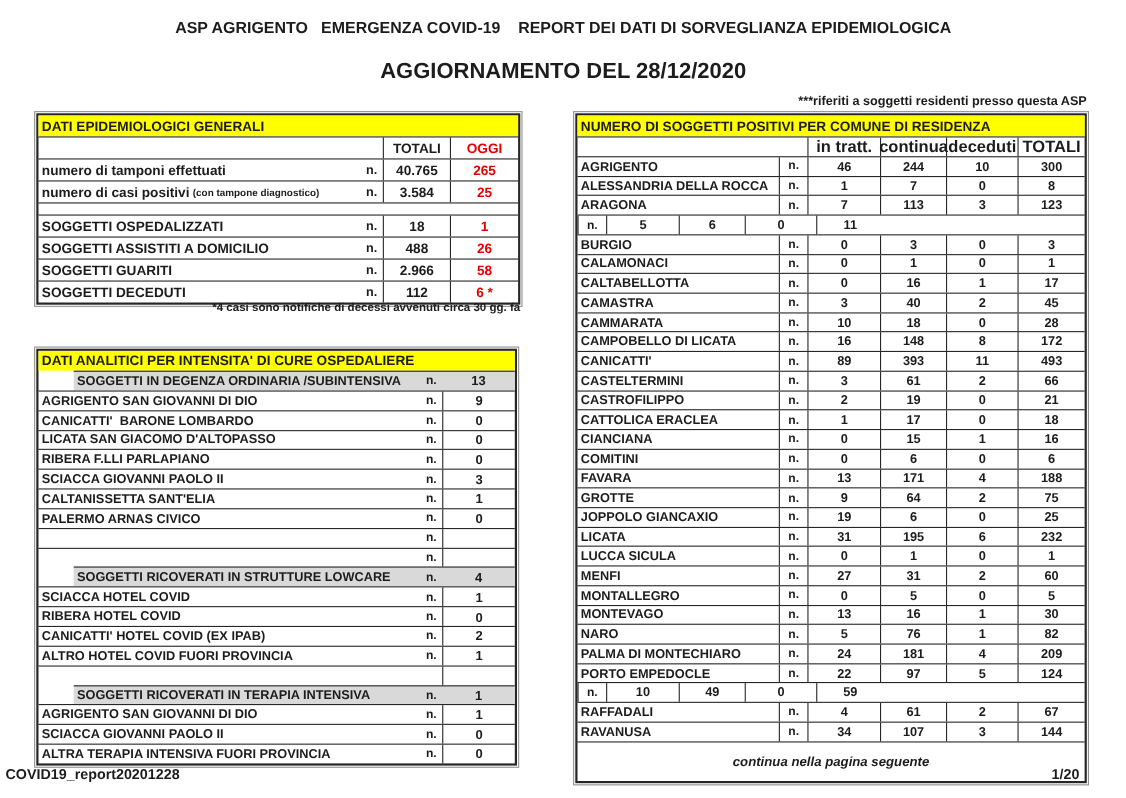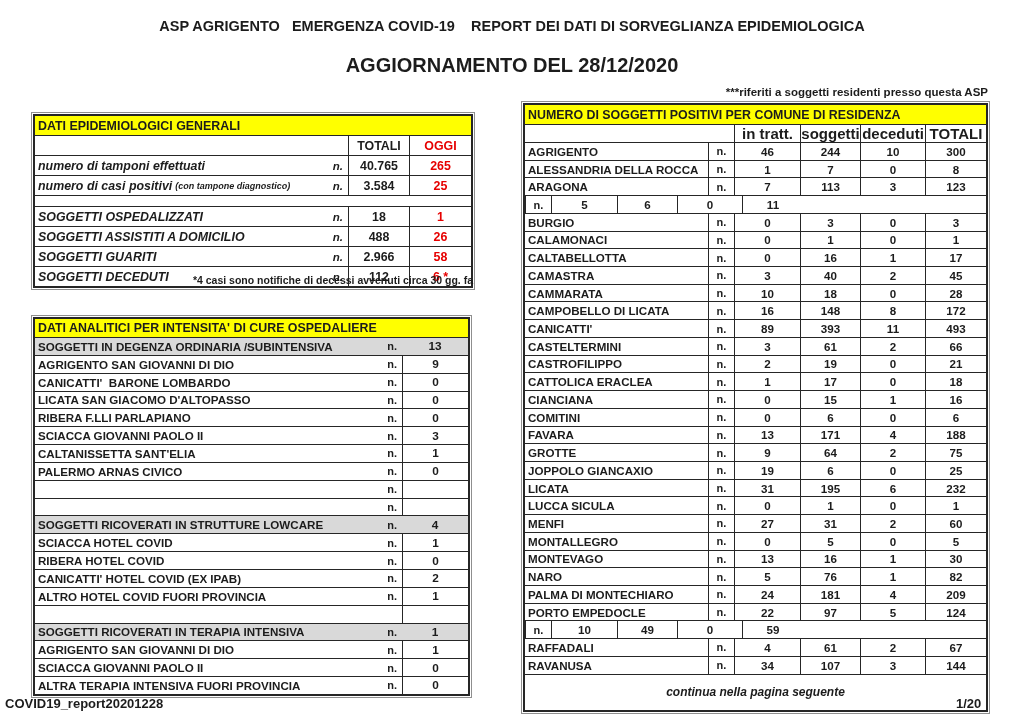--- a/index.html
+++ b/index.html
@@ -15,46 +15,46 @@
     font-size:20px; }
   .asp-note { position:absolute; top:86px; left:523px; width:465px; text-align:right;
     font-size:11.5px; }
 
   .tbl { position:absolute; background:#fff; border:2px solid #262626;
     outline:1px solid #8f8f8f; outline-offset:1px; }
   .tbl-title { background:#ffff00; font-size:12.4px; padding-left:3px;
     display:flex; align-items:center; }
 
   
-  #general-table { left:33px; top:114px; width:440px; }
+  #general-table { left:33px; top:103px; width:440px; }
   #general-table .tbl-title { height:19px; }
   .g-row { display:flex; border-top:1px solid #262626; height:20px; align-items:stretch; }
   .g-row.spacer { height:11px; }
   .g-head { font-size:12.4px; }
   .g-label { flex:1 1 auto; display:flex; align-items:center; padding-left:3px;
-    font-size:12.4px; min-width:0; white-space:pre;font-style:italic; }
+    font-size:12.4px; min-width:0; white-space:pre; }
   .g-label .small { font-size:9px; margin-left:3px; }
   .g-label .nlab { margin-left:auto; padding-right:5px; font-size:11.5px; }
   .g-cell { width:61px; border-left:1px solid #262626; display:flex;
     align-items:center; justify-content:center; font-size:12.4px; }
   .g-cell.oggi { width:62px; color:#e60000; }
 
   .g-footnote { position:absolute; left:33px; top:274px; width:440px; text-align:right;
     font-size:10.5px; }
 
   
   #hospital-table { left:33px; top:317px; width:437px; }
   #hospital-table .tbl-title { height:18px; }
   .h-row { display:flex; border-top:1px solid #262626; height:17.85px; align-items:stretch; }
   .h-label { flex:1 1 auto; display:flex; align-items:center; padding-left:3px;
     font-size:11.6px; min-width:0; white-space:pre; }
   .h-label .nlab { margin-left:auto; padding-right:5px; font-size:11px; }
   .h-val { width:66px; border-left:1px solid #262626; display:flex;
     align-items:center; justify-content:center; font-size:11.8px; }
-  .h-row.section { background:#d9d9d9; }
+  .h-row.section { background:#d9d9d9;margin-left:32px; }
   .h-row.section .h-val { border-left:none; }
 
   
   #comuni-table { left:523px; top:103px; width:465px; }
   #comuni-table .tbl-title { height:19px; }
   .c-row { display:flex; border-top:1px solid #262626; height:17.73px; align-items:stretch;
     font-size:11.6px; }
   .c-row.header { height:18px; font-size:15px; }
   .c-name { flex:1 1 auto; display:flex; align-items:center; padding-left:3px;
     min-width:0; white-space:pre; }
@@ -205,21 +205,21 @@
           <div class="h-val">0</div>
         </div>
       </div>
   </div>
 
   <div class="tbl" id="comuni-table">
     <div class="tbl-title">NUMERO DI SOGGETTI POSITIVI PER COMUNE DI RESIDENZA</div>
     <div class="c-row header">
       <div class="c-name"></div>
       <div class="c-val c-v1">in tratt.</div>
-      <div class="c-val c-v2">soggetti</div>
+      <div class="c-val c-v2">continua</div>
       <div class="c-val c-v3">deceduti</div>
       <div class="c-val c-v4">TOTALI</div>
     </div>
     <div>
         <div class="c-row">
           <div class="c-name">AGRIGENTO</div>
           <div class="c-n">n.</div>
           <div class="c-val c-v1">46</div>
           <div class="c-val c-v2">244</div>
           <div class="c-val c-v3">10</div>

